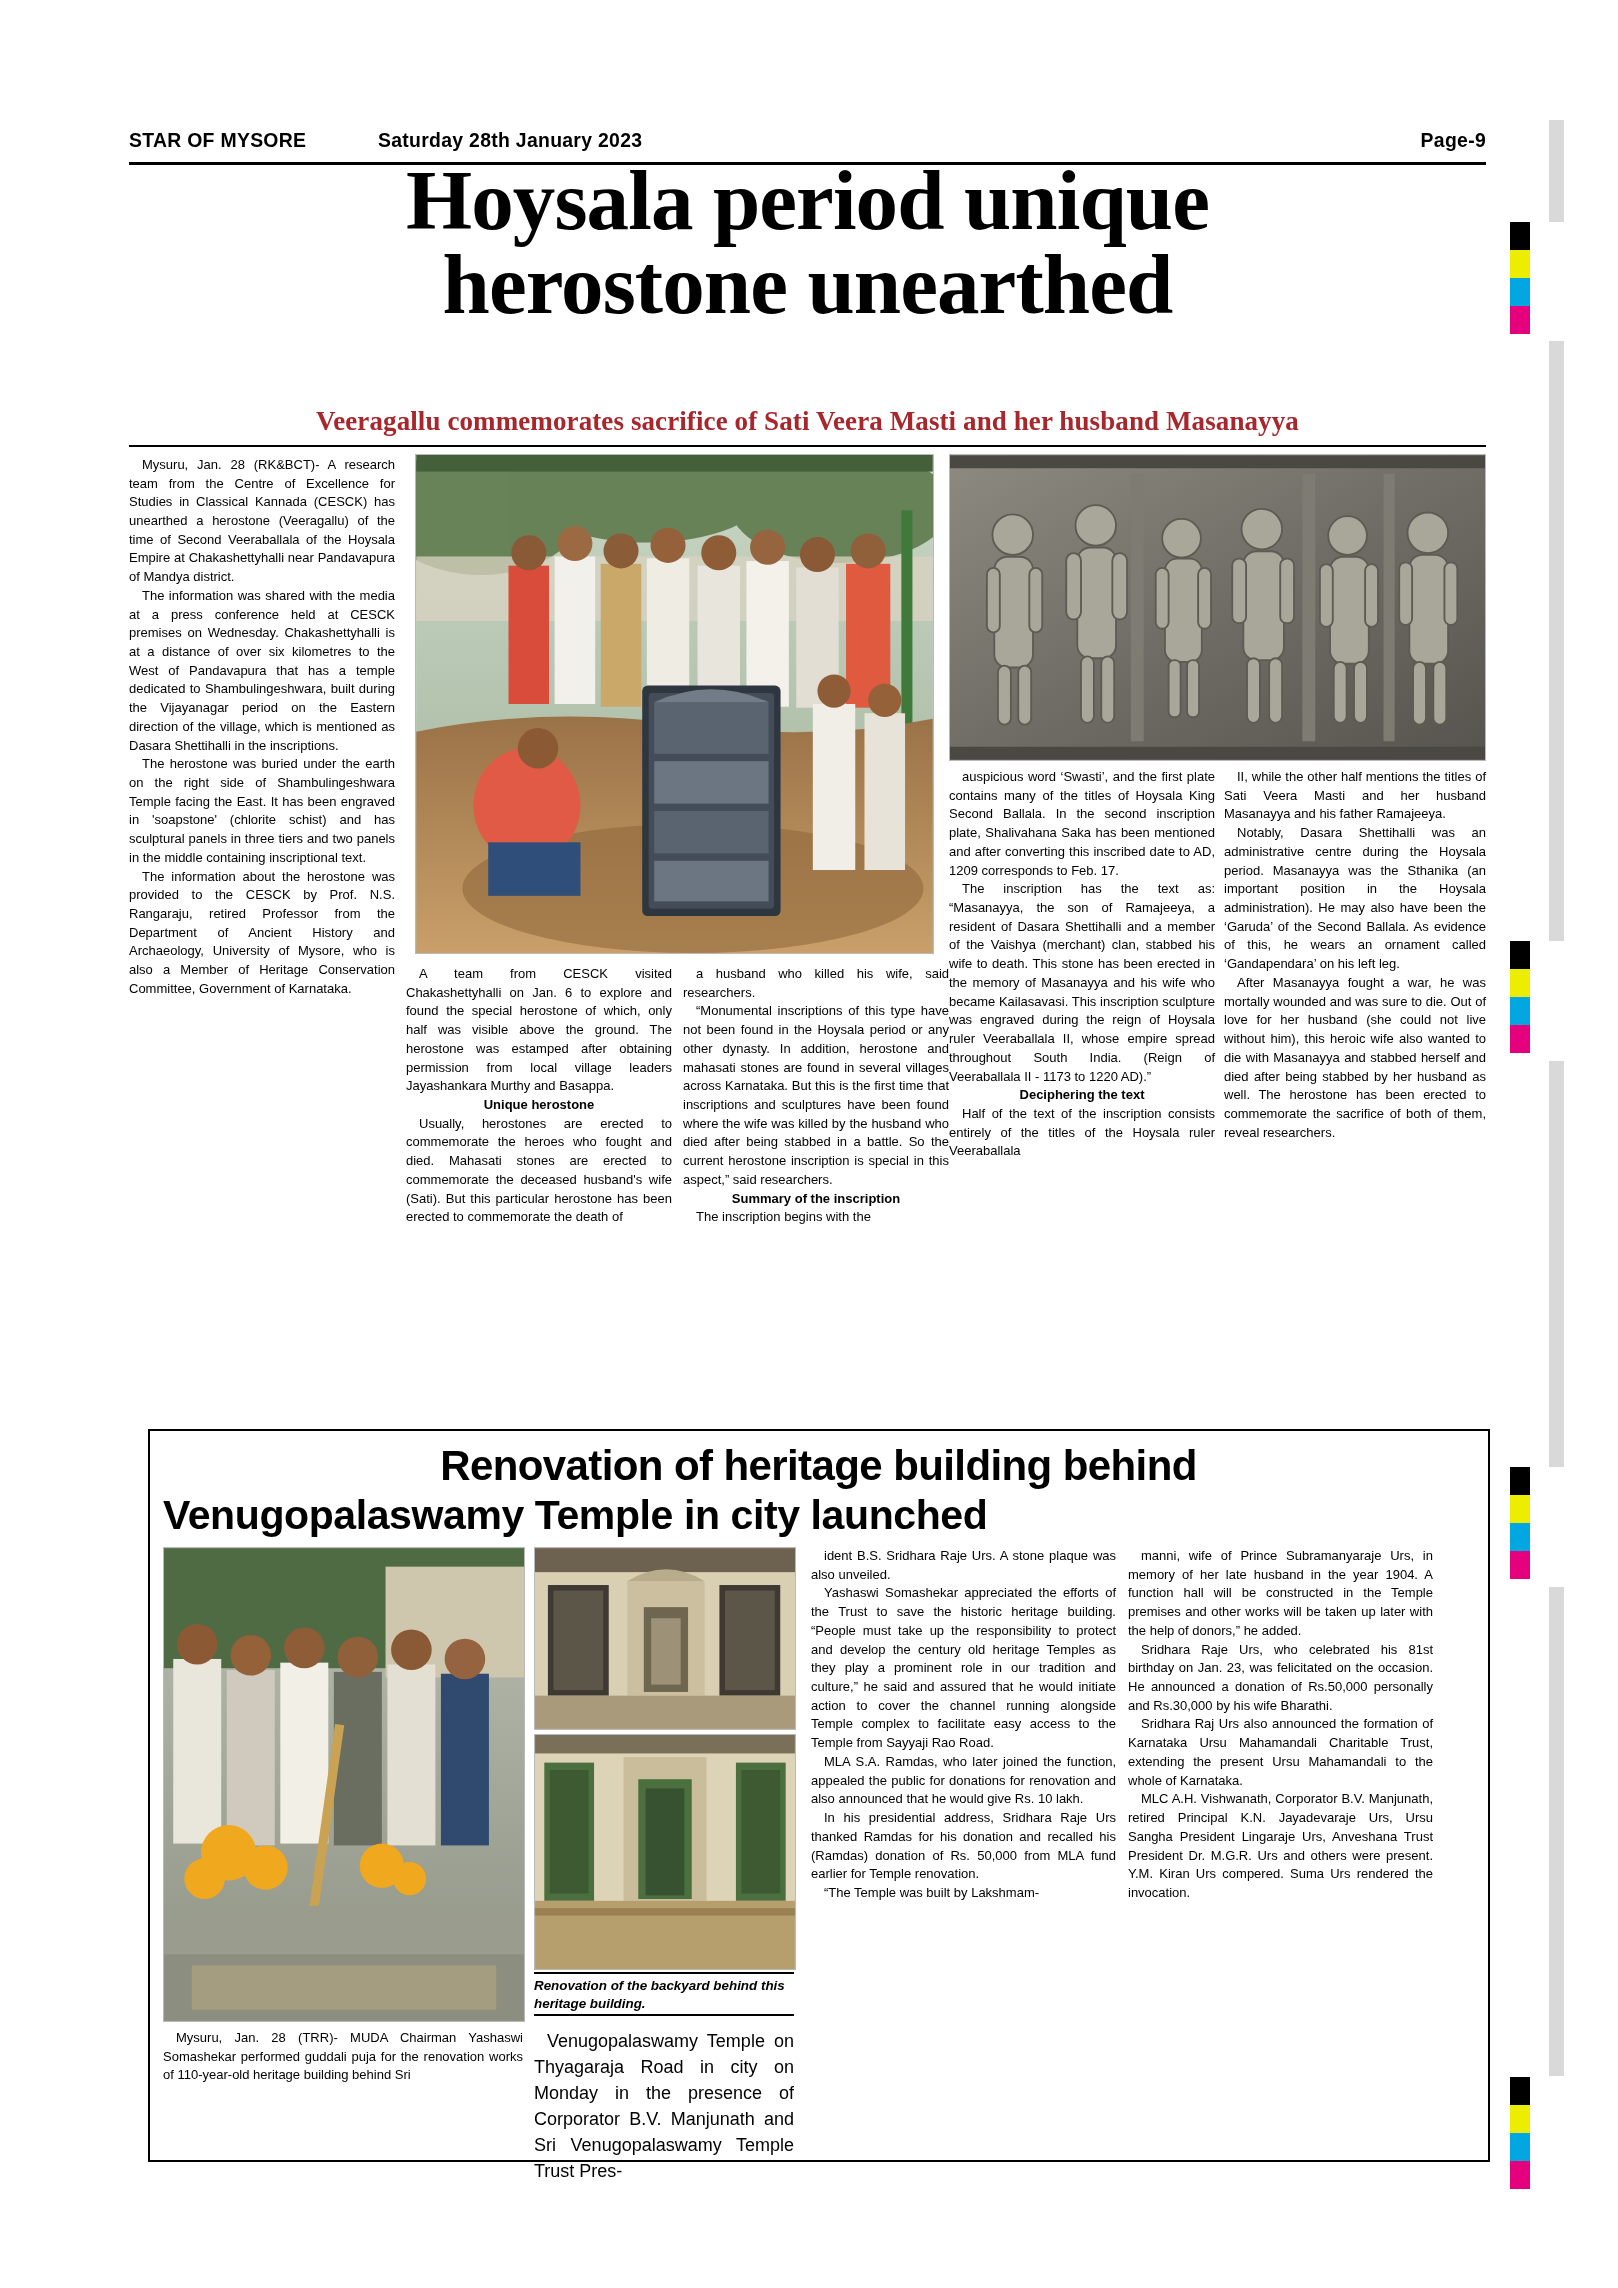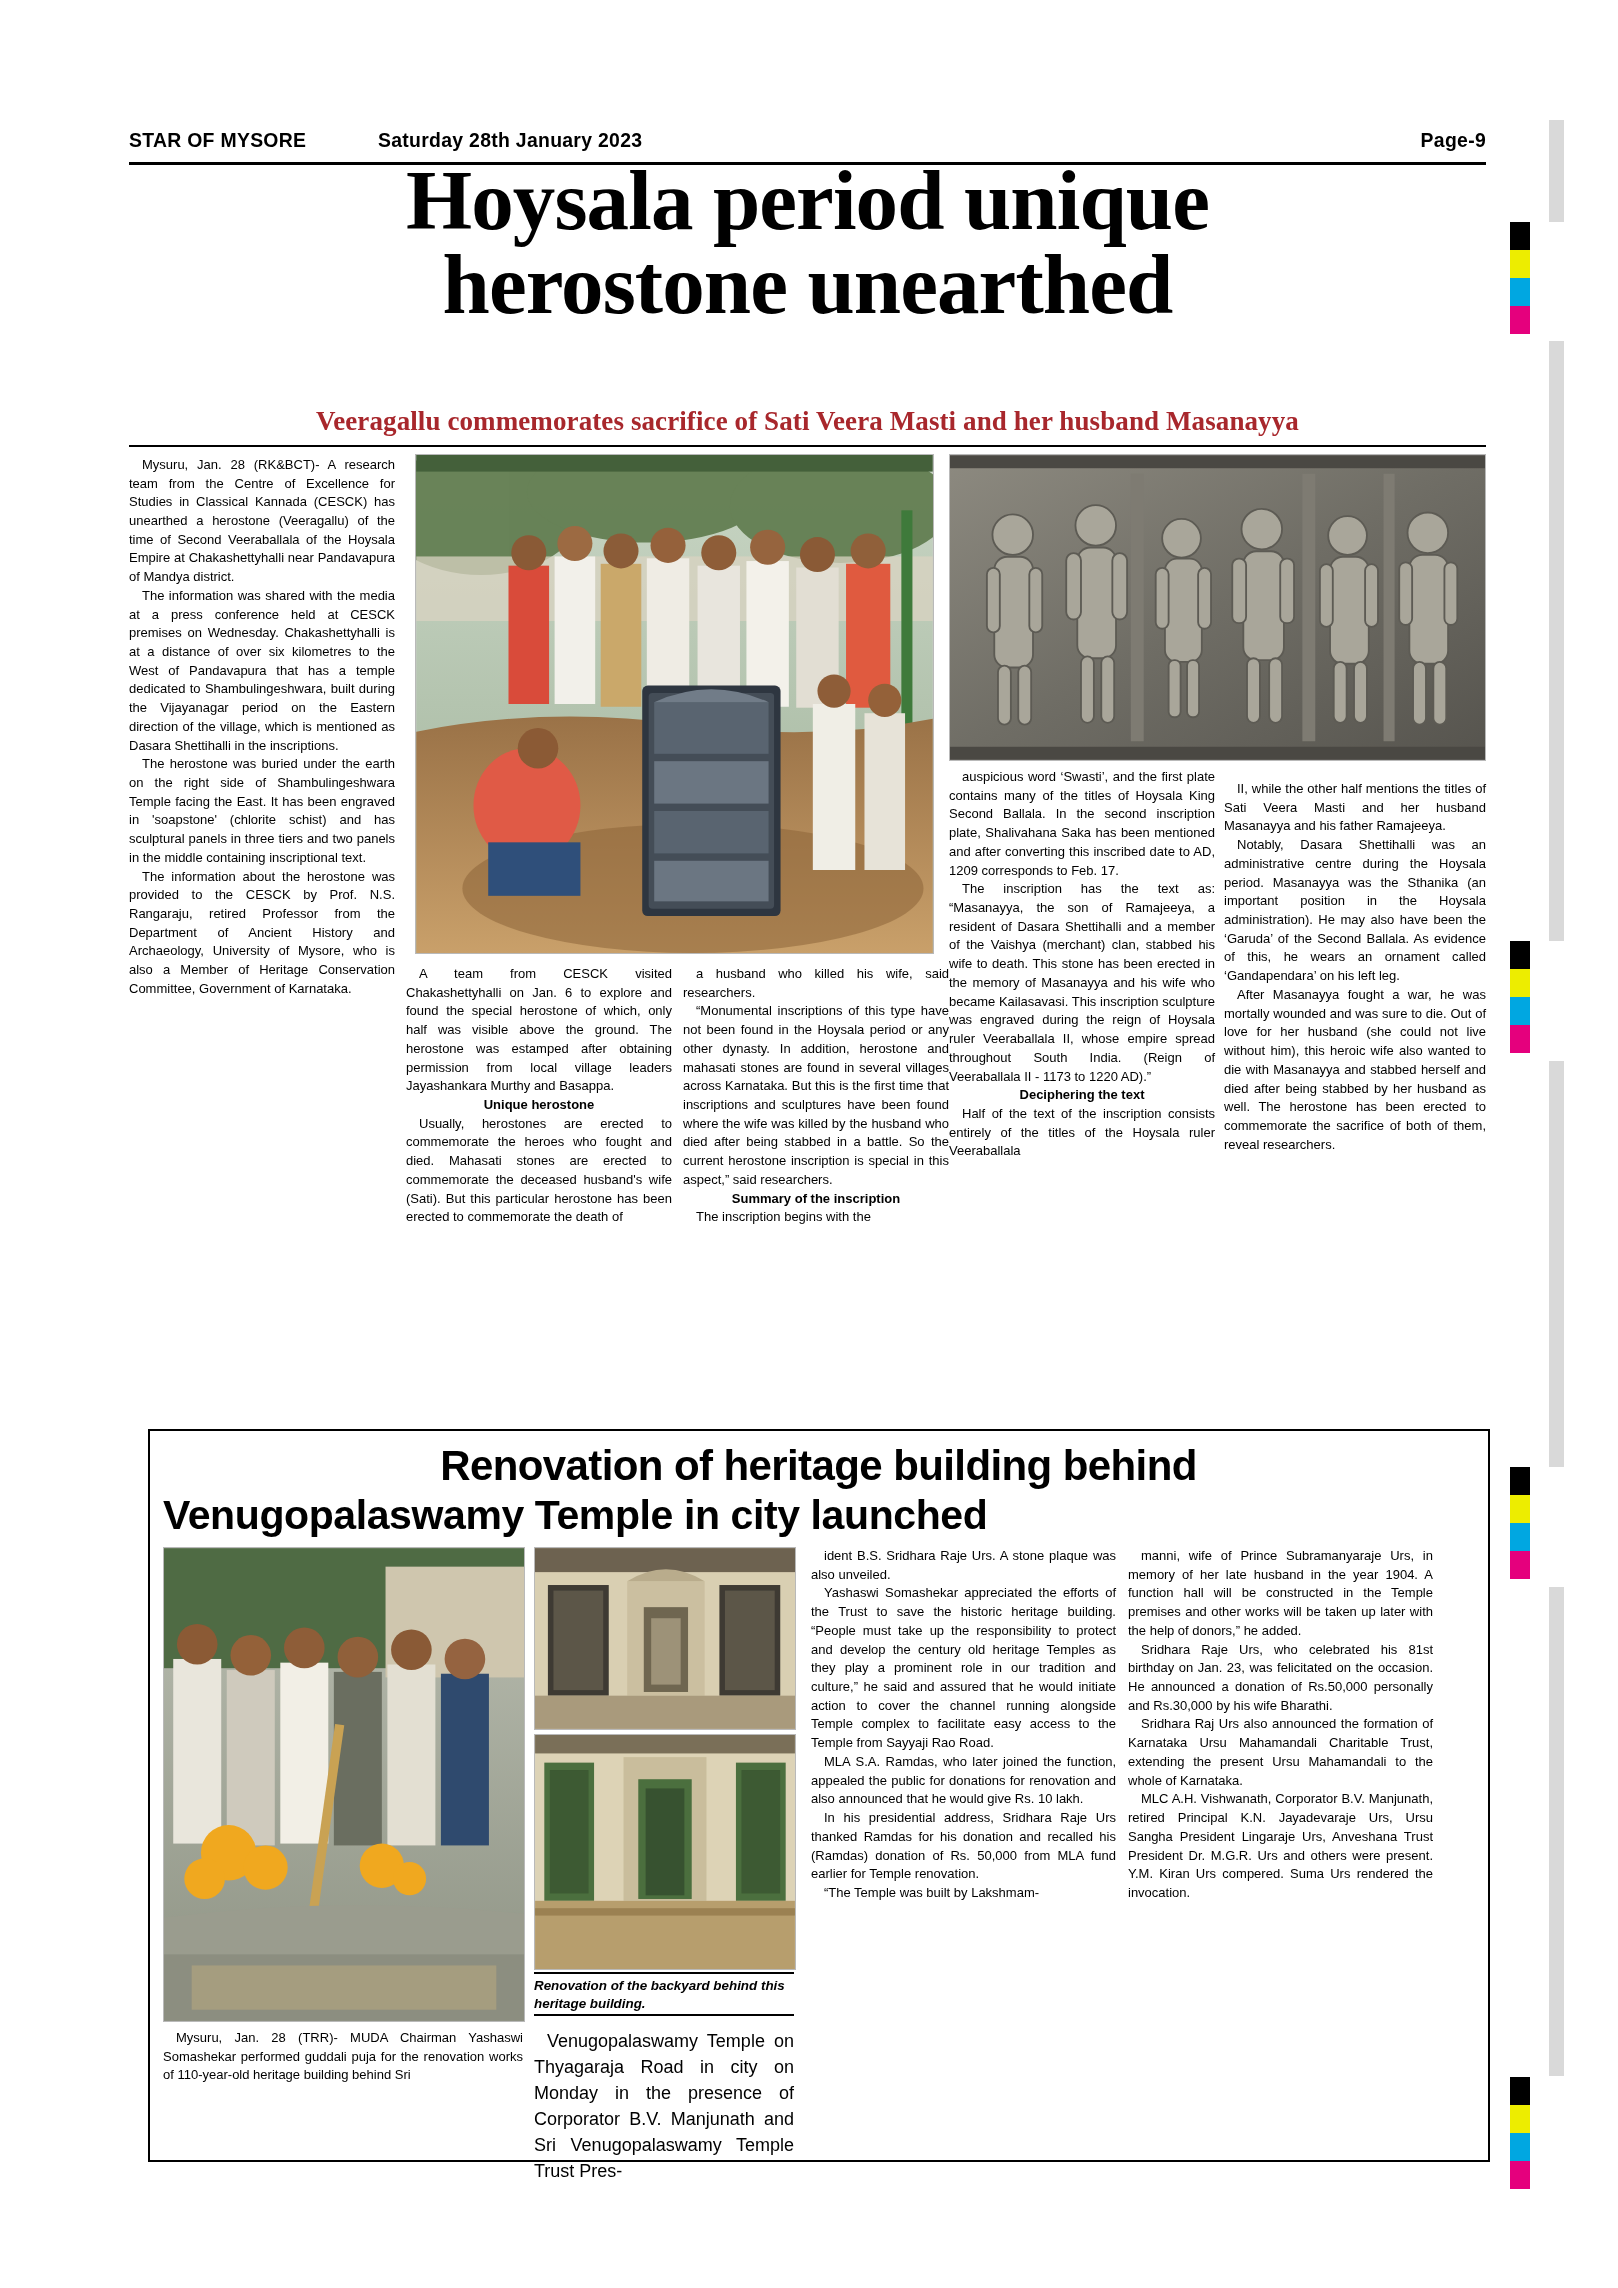--- a/index.html
+++ b/index.html
@@ -346,21 +346,21 @@
       <p>The inscription begins with the</p>
     </div>
 
     <div class="col" style="left:820px; top:314px; width:266px;">
       <p class="first">auspicious word ‘Swasti’, and the first plate contains many of the titles of Hoysala King Second Ballala. In the second inscription plate, Shalivahana Saka has been mentioned and after converting this inscribed date to AD, 1209 corresponds to Feb. 17.</p>
       <p>The inscription has the text as: “Masanayya, the son of Ramajeeya, a resident of Dasara Shettihalli and a member of the Vaishya (merchant) clan, stabbed his wife to death. This stone has been erected in the memory of Masanayya and his wife who became Kailasavasi. This inscription sculpture was engraved during the reign of Hoysala ruler Veeraballala II, whose empire spread throughout South India. (Reign of Veeraballala II - 1173 to 1220 AD).”</p>
       <p class="subhd">Deciphering the text</p>
       <p>Half of the text of the inscription consists entirely of the titles of the Hoysala ruler Veeraballala</p>
     </div>
 
-    <div class="col" style="left:1095px; top:314px; width:262px;margin-top:12px;">
+    <div class="col" style="left:1095px; top:314px; width:262px;">
       <p class="first">II, while the other half mentions the titles of Sati Veera Masti and her husband Masanayya and his father Ramajeeya.</p>
       <p>Notably, Dasara Shettihalli was an administrative centre during the Hoysala period. Masanayya was the Sthanika (an important position in the Hoysala administration). He may also have been the ‘Garuda’ of the Second Ballala. As evidence of this, he wears an ornament called ‘Gandapendara’ on his left leg.</p>
       <p>After Masanayya fought a war, he was mortally wounded and was sure to die. Out of love for her husband (she could not live without him), this heroic wife also wanted to die with Masanayya and stabbed herself and died after being stabbed by her husband as well. The herostone has been erected to commemorate the sacrifice of both of them, reveal researchers.</p>
     </div>
   </div>
 
   <div class="boxstory">
     <div class="box-head1">Renovation of heritage building behind</div>
     <div class="box-head2">Venugopalaswamy Temple in city launched</div>
 

